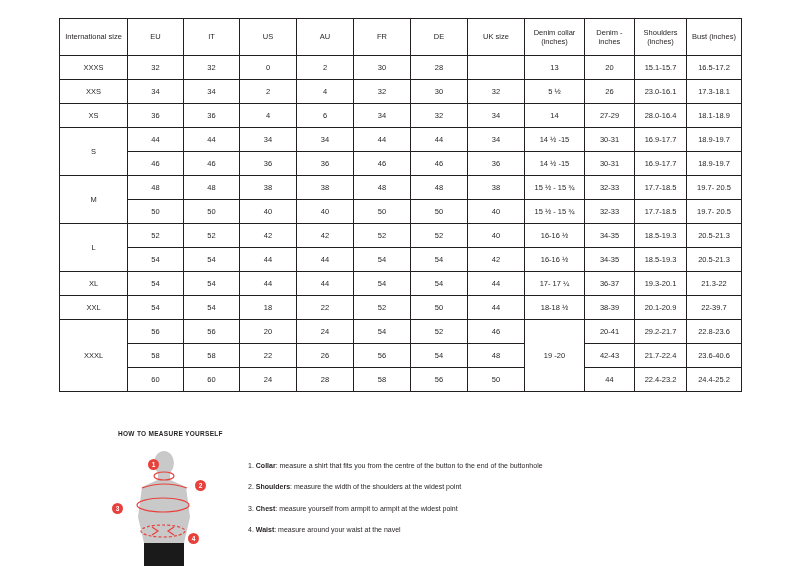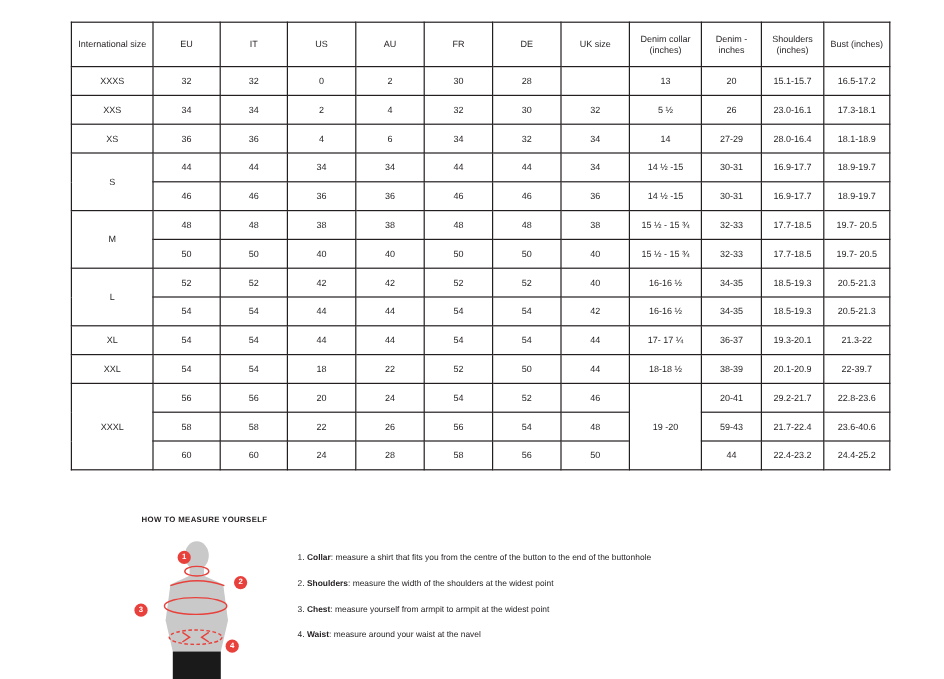--- a/index.html
+++ b/index.html
@@ -316,21 +316,21 @@
           <td>22.8-23.6</td>
         </tr>
         <tr>
           <td>58</td>
           <td>58</td>
           <td>22</td>
           <td>26</td>
           <td>56</td>
           <td>54</td>
           <td>48</td>
-          <td>59-43</td>
+          <td>42-43</td>
           <td>21.7-22.4</td>
           <td>23.6-40.6</td>
         </tr>
         <tr>
           <td>60</td>
           <td>60</td>
           <td>24</td>
           <td>28</td>
           <td>58</td>
           <td>56</td>

